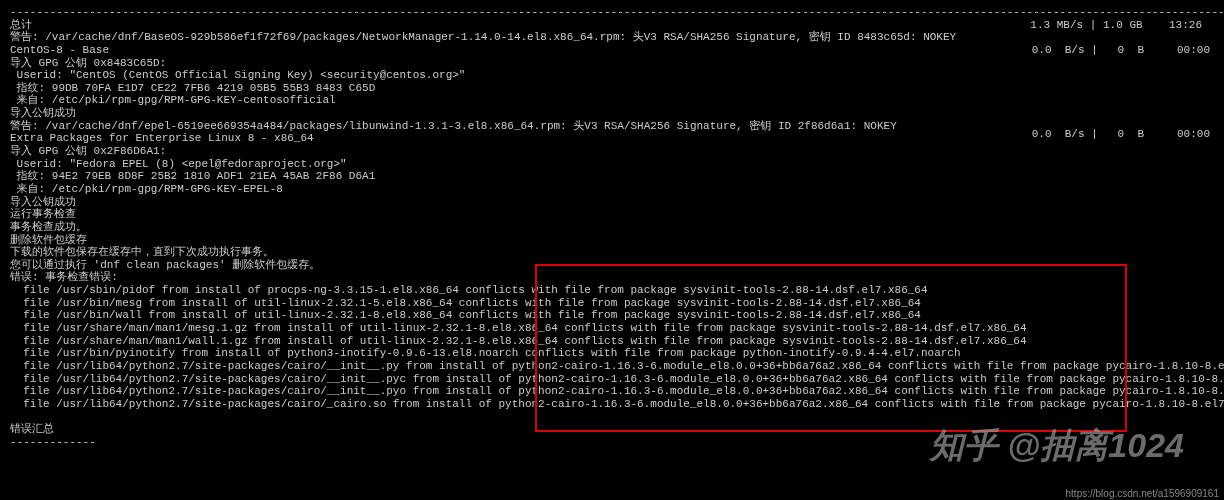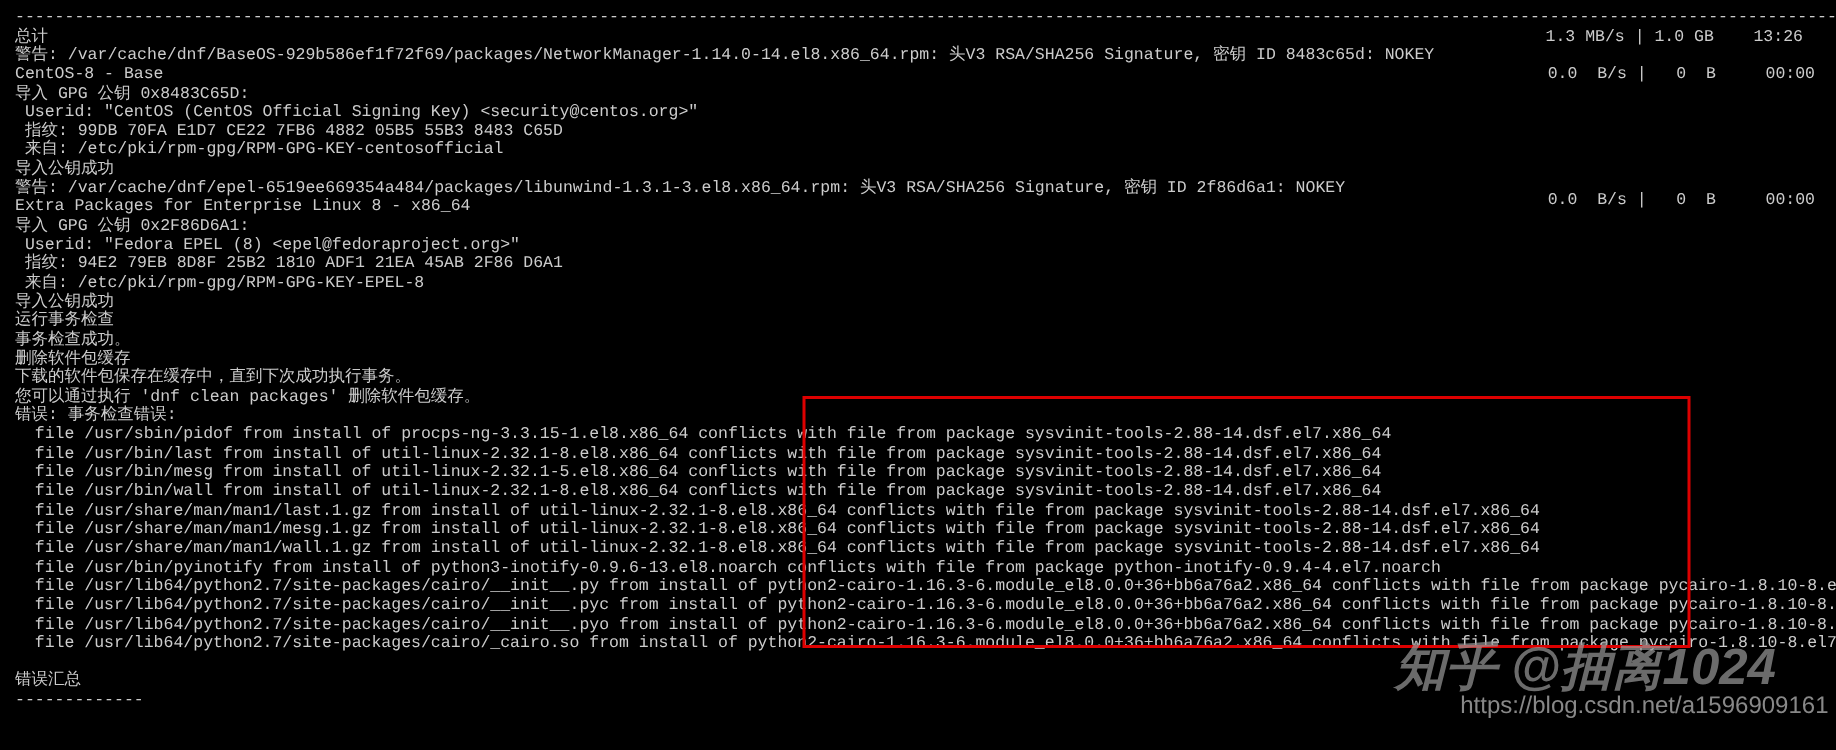--- a/index.html
+++ b/index.html
@@ -34,60 +34,58 @@
       font-family: 'Microsoft YaHei', sans-serif;
       font-size: 34px;
       font-weight: 600;
       color: #999;
       font-style: italic;
       opacity: 0.7;
     }
     .csdn-url {
       position: absolute;
       right: 5px;
-      bottom: 20px;
+      bottom: 1px;
       font-family: Arial, sans-serif;
-      font-size: 16px;
+      font-size: 10px;
       color: #888;
     }
   </style>
 </head>
 <body>
 
 <div class="line dashed">----------------------------------------------------------------------------------------------------------------------------------------------------------------------------------------</div>
 <div class="line">总计</div>
 <div class="right-stats" style="top:19px; right:22px;">1.3 MB/s | 1.0 GB    13:26</div>
 <div class="line">警告: /var/cache/dnf/BaseOS-929b586ef1f72f69/packages/NetworkManager-1.14.0-14.el8.x86_64.rpm: 头V3 RSA/SHA256 Signature, 密钥 ID 8483c65d: NOKEY</div>
 <div class="line">CentOS-8 - Base</div>
 <div class="right-stats" style="top:44px; right:14px;">0.0  B/s |   0  B     00:00</div>
 <div class="line">导入 GPG 公钥 0x8483C65D:</div>
 <div class="line"> Userid: "CentOS (CentOS Official Signing Key) &lt;security@centos.org&gt;"</div>
-<div class="line"> 指纹: 99DB 70FA E1D7 CE22 7FB6 4882 05B5 55B3 8483 C65D</div>
+<div class="line"> 指纹: 99DB 70FA E1D7 CE22 7FB6 4219 05B5 55B3 8483 C65D</div>
 <div class="line"> 来自: /etc/pki/rpm-gpg/RPM-GPG-KEY-centosofficial</div>
 <div class="line">导入公钥成功</div>
 <div class="line">警告: /var/cache/dnf/epel-6519ee669354a484/packages/libunwind-1.3.1-3.el8.x86_64.rpm: 头V3 RSA/SHA256 Signature, 密钥 ID 2f86d6a1: NOKEY</div>
 <div class="line">Extra Packages for Enterprise Linux 8 - x86_64</div>
 <div class="right-stats" style="top:128px; right:14px;">0.0  B/s |   0  B     00:00</div>
 <div class="line">导入 GPG 公钥 0x2F86D6A1:</div>
 <div class="line"> Userid: "Fedora EPEL (8) &lt;epel@fedoraproject.org&gt;"</div>
 <div class="line"> 指纹: 94E2 79EB 8D8F 25B2 1810 ADF1 21EA 45AB 2F86 D6A1</div>
 <div class="line"> 来自: /etc/pki/rpm-gpg/RPM-GPG-KEY-EPEL-8</div>
 <div class="line">导入公钥成功</div>
 <div class="line">运行事务检查</div>
 <div class="line">事务检查成功。</div>
 <div class="line">删除软件包缓存</div>
 <div class="line">下载的软件包保存在缓存中，直到下次成功执行事务。</div>
 <div class="line">您可以通过执行 'dnf clean packages' 删除软件包缓存。</div>
 <div class="line">错误: 事务检查错误:</div>
 <div id="conflict-lines">
     <div class="line">  file /usr/sbin/pidof from install of procps-ng-3.3.15-1.el8.x86_64 conflicts with file from package sysvinit-tools-2.88-14.dsf.el7.x86_64</div>
-    <div class="line">  file /usr/bin/last from install of util-linux-2.32.1-8.el8.x86_64 conflicts with file from package sysvinit-tools-2.88-14.dsf.el7.x86_64</div>
     <div class="line">  file /usr/bin/mesg from install of util-linux-2.32.1-5.el8.x86_64 conflicts with file from package sysvinit-tools-2.88-14.dsf.el7.x86_64</div>
     <div class="line">  file /usr/bin/wall from install of util-linux-2.32.1-8.el8.x86_64 conflicts with file from package sysvinit-tools-2.88-14.dsf.el7.x86_64</div>
-    <div class="line">  file /usr/share/man/man1/last.1.gz from install of util-linux-2.32.1-8.el8.x86_64 conflicts with file from package sysvinit-tools-2.88-14.dsf.el7.x86_64</div>
     <div class="line">  file /usr/share/man/man1/mesg.1.gz from install of util-linux-2.32.1-8.el8.x86_64 conflicts with file from package sysvinit-tools-2.88-14.dsf.el7.x86_64</div>
     <div class="line">  file /usr/share/man/man1/wall.1.gz from install of util-linux-2.32.1-8.el8.x86_64 conflicts with file from package sysvinit-tools-2.88-14.dsf.el7.x86_64</div>
     <div class="line">  file /usr/bin/pyinotify from install of python3-inotify-0.9.6-13.el8.noarch conflicts with file from package python-inotify-0.9.4-4.el7.noarch</div>
     <div class="line">  file /usr/lib64/python2.7/site-packages/cairo/__init__.py from install of python2-cairo-1.16.3-6.module_el8.0.0+36+bb6a76a2.x86_64 conflicts with file from package pycairo-1.8.10-8.el7.x86_64</div>
     <div class="line">  file /usr/lib64/python2.7/site-packages/cairo/__init__.pyc from install of python2-cairo-1.16.3-6.module_el8.0.0+36+bb6a76a2.x86_64 conflicts with file from package pycairo-1.8.10-8.el7.x86_64</div>
     <div class="line">  file /usr/lib64/python2.7/site-packages/cairo/__init__.pyo from install of python2-cairo-1.16.3-6.module_el8.0.0+36+bb6a76a2.x86_64 conflicts with file from package pycairo-1.8.10-8.el7.x86_64</div>
     <div class="line">  file /usr/lib64/python2.7/site-packages/cairo/_cairo.so from install of python2-cairo-1.16.3-6.module_el8.0.0+36+bb6a76a2.x86_64 conflicts with file from package pycairo-1.8.10-8.el7.x86_64</div>
   </div>
 <div class="line">&nbsp;</div>
 <div class="line">错误汇总</div>

